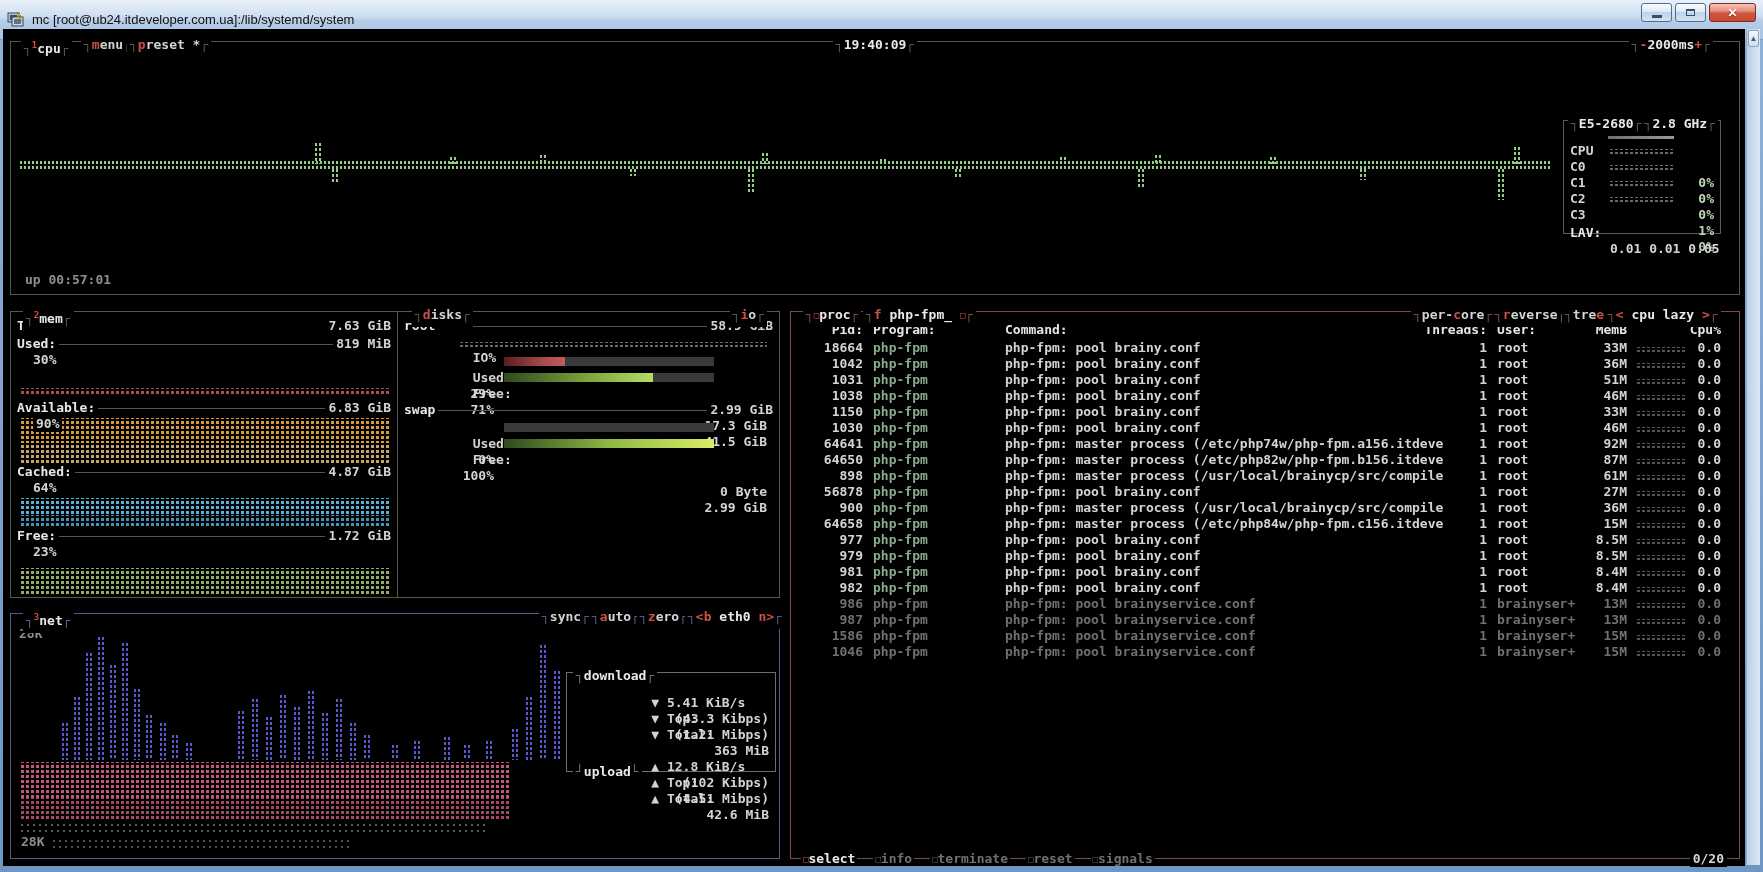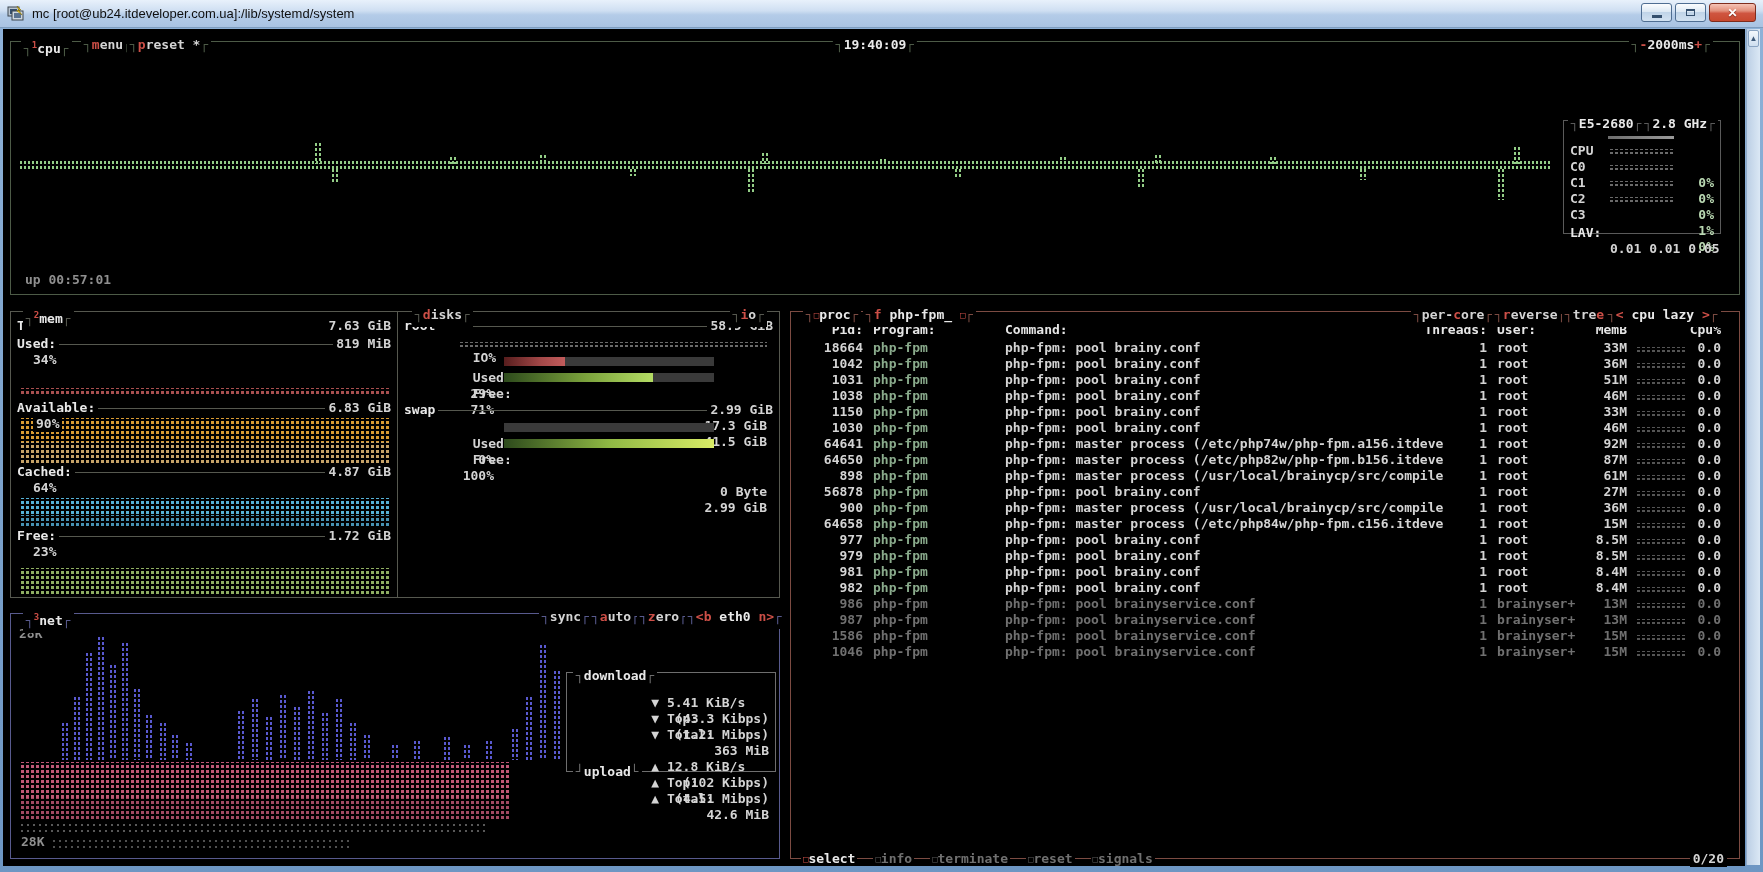--- a/index.html
+++ b/index.html
@@ -1,21 +1,21 @@
 <!DOCTYPE html>
 <html><head>
 <meta charset="utf-8">
 <style>
   * { box-sizing: border-box; }
   body { margin:0; background:#444; }
   .window{ position:relative; width:1763px; height:872px;
     background:linear-gradient(#8fb2d8,#6d96c3); overflow:hidden;
     font-family:"Liberation Sans", sans-serif; }
   
-  .titlebar{ position:absolute; top:0; left:0; right:0; height:28px;
+  .titlebar{ position:absolute; top:0; left:0; right:0; height:40px;
     background:linear-gradient(#e8f1fb 0%,#cfdff2 40%,#b4cce8 55%,#a9c3e2 100%);
     border-bottom:1px solid #7d9cbe; display:flex; align-items:center; padding-left:7px; }
   .app-icon{ width:18px; height:16px; flex:0 0 auto; }
   .title-text{ font-size:13px; color:#101010; margin-left:7px; white-space:nowrap; }
   .winbtns{ position:absolute; right:7px; top:3px; display:flex; gap:3px; }
   .wbtn{ width:31px; height:19px; border:1px solid #4f6e92; border-radius:3px;
     background:linear-gradient(#fcfdfe,#dde9f4 45%,#c0d4e8 50%,#d2e2f1);
     display:flex; align-items:center; justify-content:center; cursor:default; }
   .wbtn .min-glyph{ width:10px; height:3px; background:#35506e; margin-top:7px; }
   .wbtn .max-glyph{ width:9px; height:7px; border:1px solid #35506e; border-top-width:2px; }
@@ -184,21 +184,21 @@
 
     <div class="panel" style="--bc:#56584f; left:7px; top:282px; width:388px; height:287px;">
       <span class="on-border" style="left:12px"><span class="sup red">2</span><span class="wht">mem</span></span>
 
       <div class="divrow noline" style="top:6px">
         <span class="wht">Total:</span><span class="fill"></span><span>7.63 GiB</span>
       </div>
       <div class="divrow" style="top:24px">
         <span class="wht">Used:</span><span class="fill"></span><span>819 MiB</span>
       </div>
-      <span class="trow" style="left:22px; top:40px">34%</span>
+      <span class="trow" style="left:22px; top:40px">30%</span>
       <div class="dots" style="--dc:#a84f4f; position:absolute; left:8px; right:8px; top:76px; height:6px;"></div>
 
       <div class="divrow" style="top:88px">
         <span class="wht">Available:</span><span class="fill"></span><span>6.83 GiB</span>
       </div>
       <span class="trow" style="left:22px; top:104px; z-index:2; background:#000; padding:0 3px">90%</span>
       <div class="dots" style="--dc:#d89a32; position:absolute; left:8px; right:8px; top:106px; height:24px;"></div>
       <div class="dots" style="--dc:#c6a267; position:absolute; left:8px; right:8px; top:130px; height:22px;"></div>
 
       <div class="divrow" style="top:152px">

